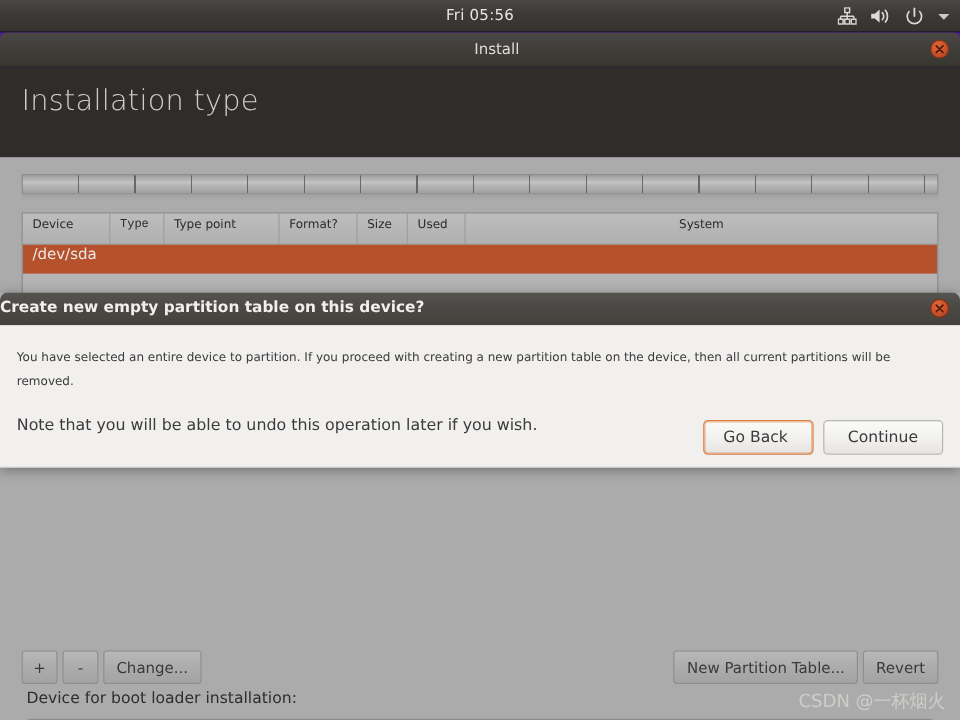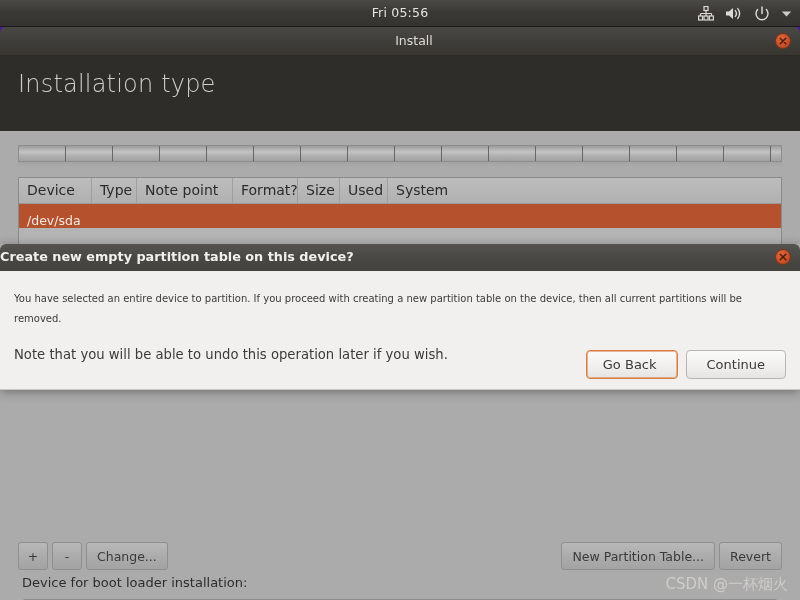--- a/index.html
+++ b/index.html
@@ -145,40 +145,40 @@
     background: #b4b4b4;
     overflow: hidden;
   }
   #partlist .hdr {
     display: flex;
     height: 25px;
     background: linear-gradient(to bottom, #bdbdbd, #b0b0b0);
     border-bottom: 1px solid #9a9a9a;
   }
   #partlist .hdr .cell {
-    font-size: 14px;
+    font-size: 10px;
     color: #2b2b2b;
     padding: 4px 8px 12px 8px;
     box-sizing: border-box;
     border-right: 1px solid #9e9e9e;
     white-space: nowrap;
   }
-  #partlist .hdr .cell:last-child { border-right: none; }
+  #partlist .hdr .cell:last-child { border-right: none; text-align: center; }
   .col-device { width: 73px; }
-  .col-type { width: 45px; }
+  .col-type { width: 45px; font-family: Liberation Mono, monospace; }
   .col-mount { width: 96px; }
   .col-format { width: 65px; }
   .col-size { width: 42px; }
   .col-used { width: 48px; }
   .col-system { flex: 1; }
 
   #partlist .row {
     display: flex;
     height: 24px;
-    align-items: flex-end;
+    align-items: flex-start;
     cursor: pointer;
   }
   #partlist .row.selected {
     background: #b5512c;
   }
   #partlist .row .cell {
     font-size: 12.5px;
     color: #efe9e6;
     padding: 0 8px;
     box-sizing: border-box;
@@ -382,21 +382,21 @@
 
       <div id="partbar-wrap">
         <div id="partbar"></div>
         <div id="partbar-reflect"></div>
       </div>
 
       <div id="partlist">
         <div class="hdr">
           <div class="cell col-device">Device</div>
           <div class="cell col-type">Type</div>
-          <div class="cell col-mount">Note point</div>
+          <div class="cell col-mount">Type point</div>
           <div class="cell col-format">Format?</div>
           <div class="cell col-size">Size</div>
           <div class="cell col-used">Used</div>
           <div class="cell col-system">System</div>
         </div>
         <div class="row selected">
           <div class="cell col-device">/dev/sda</div>
           <div class="cell col-type"></div>
           <div class="cell col-mount"></div>
           <div class="cell col-format"></div>

